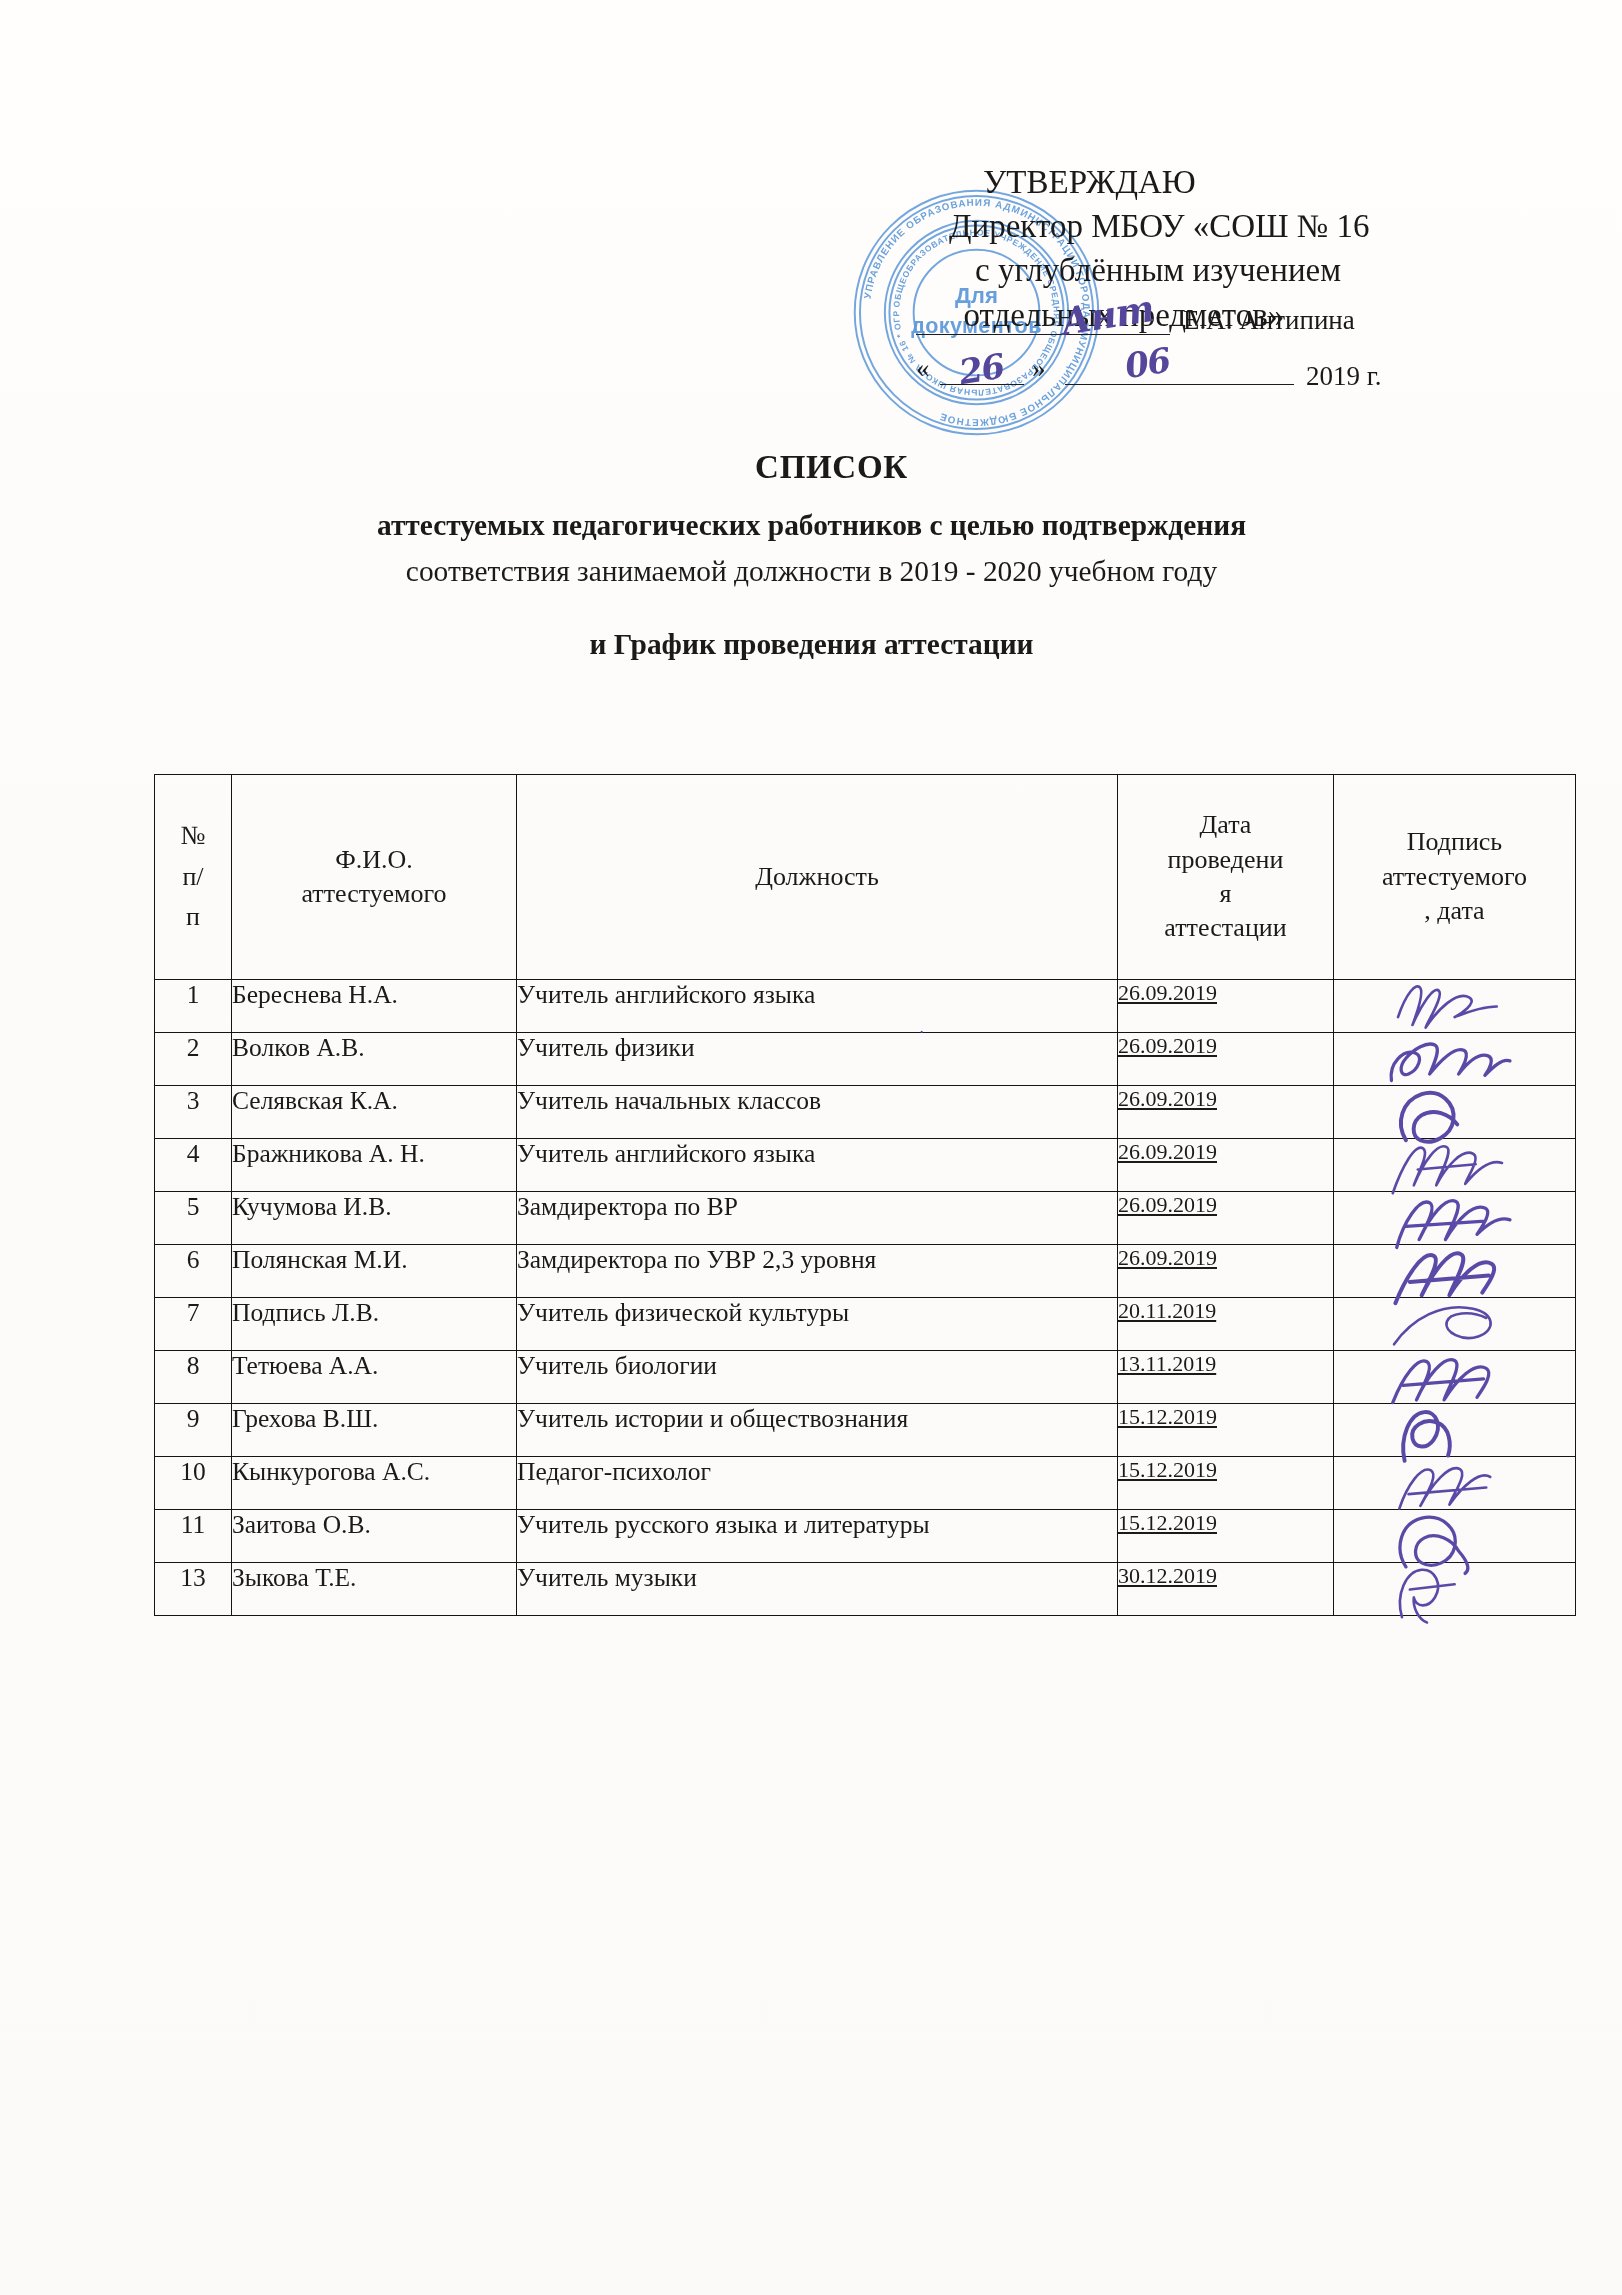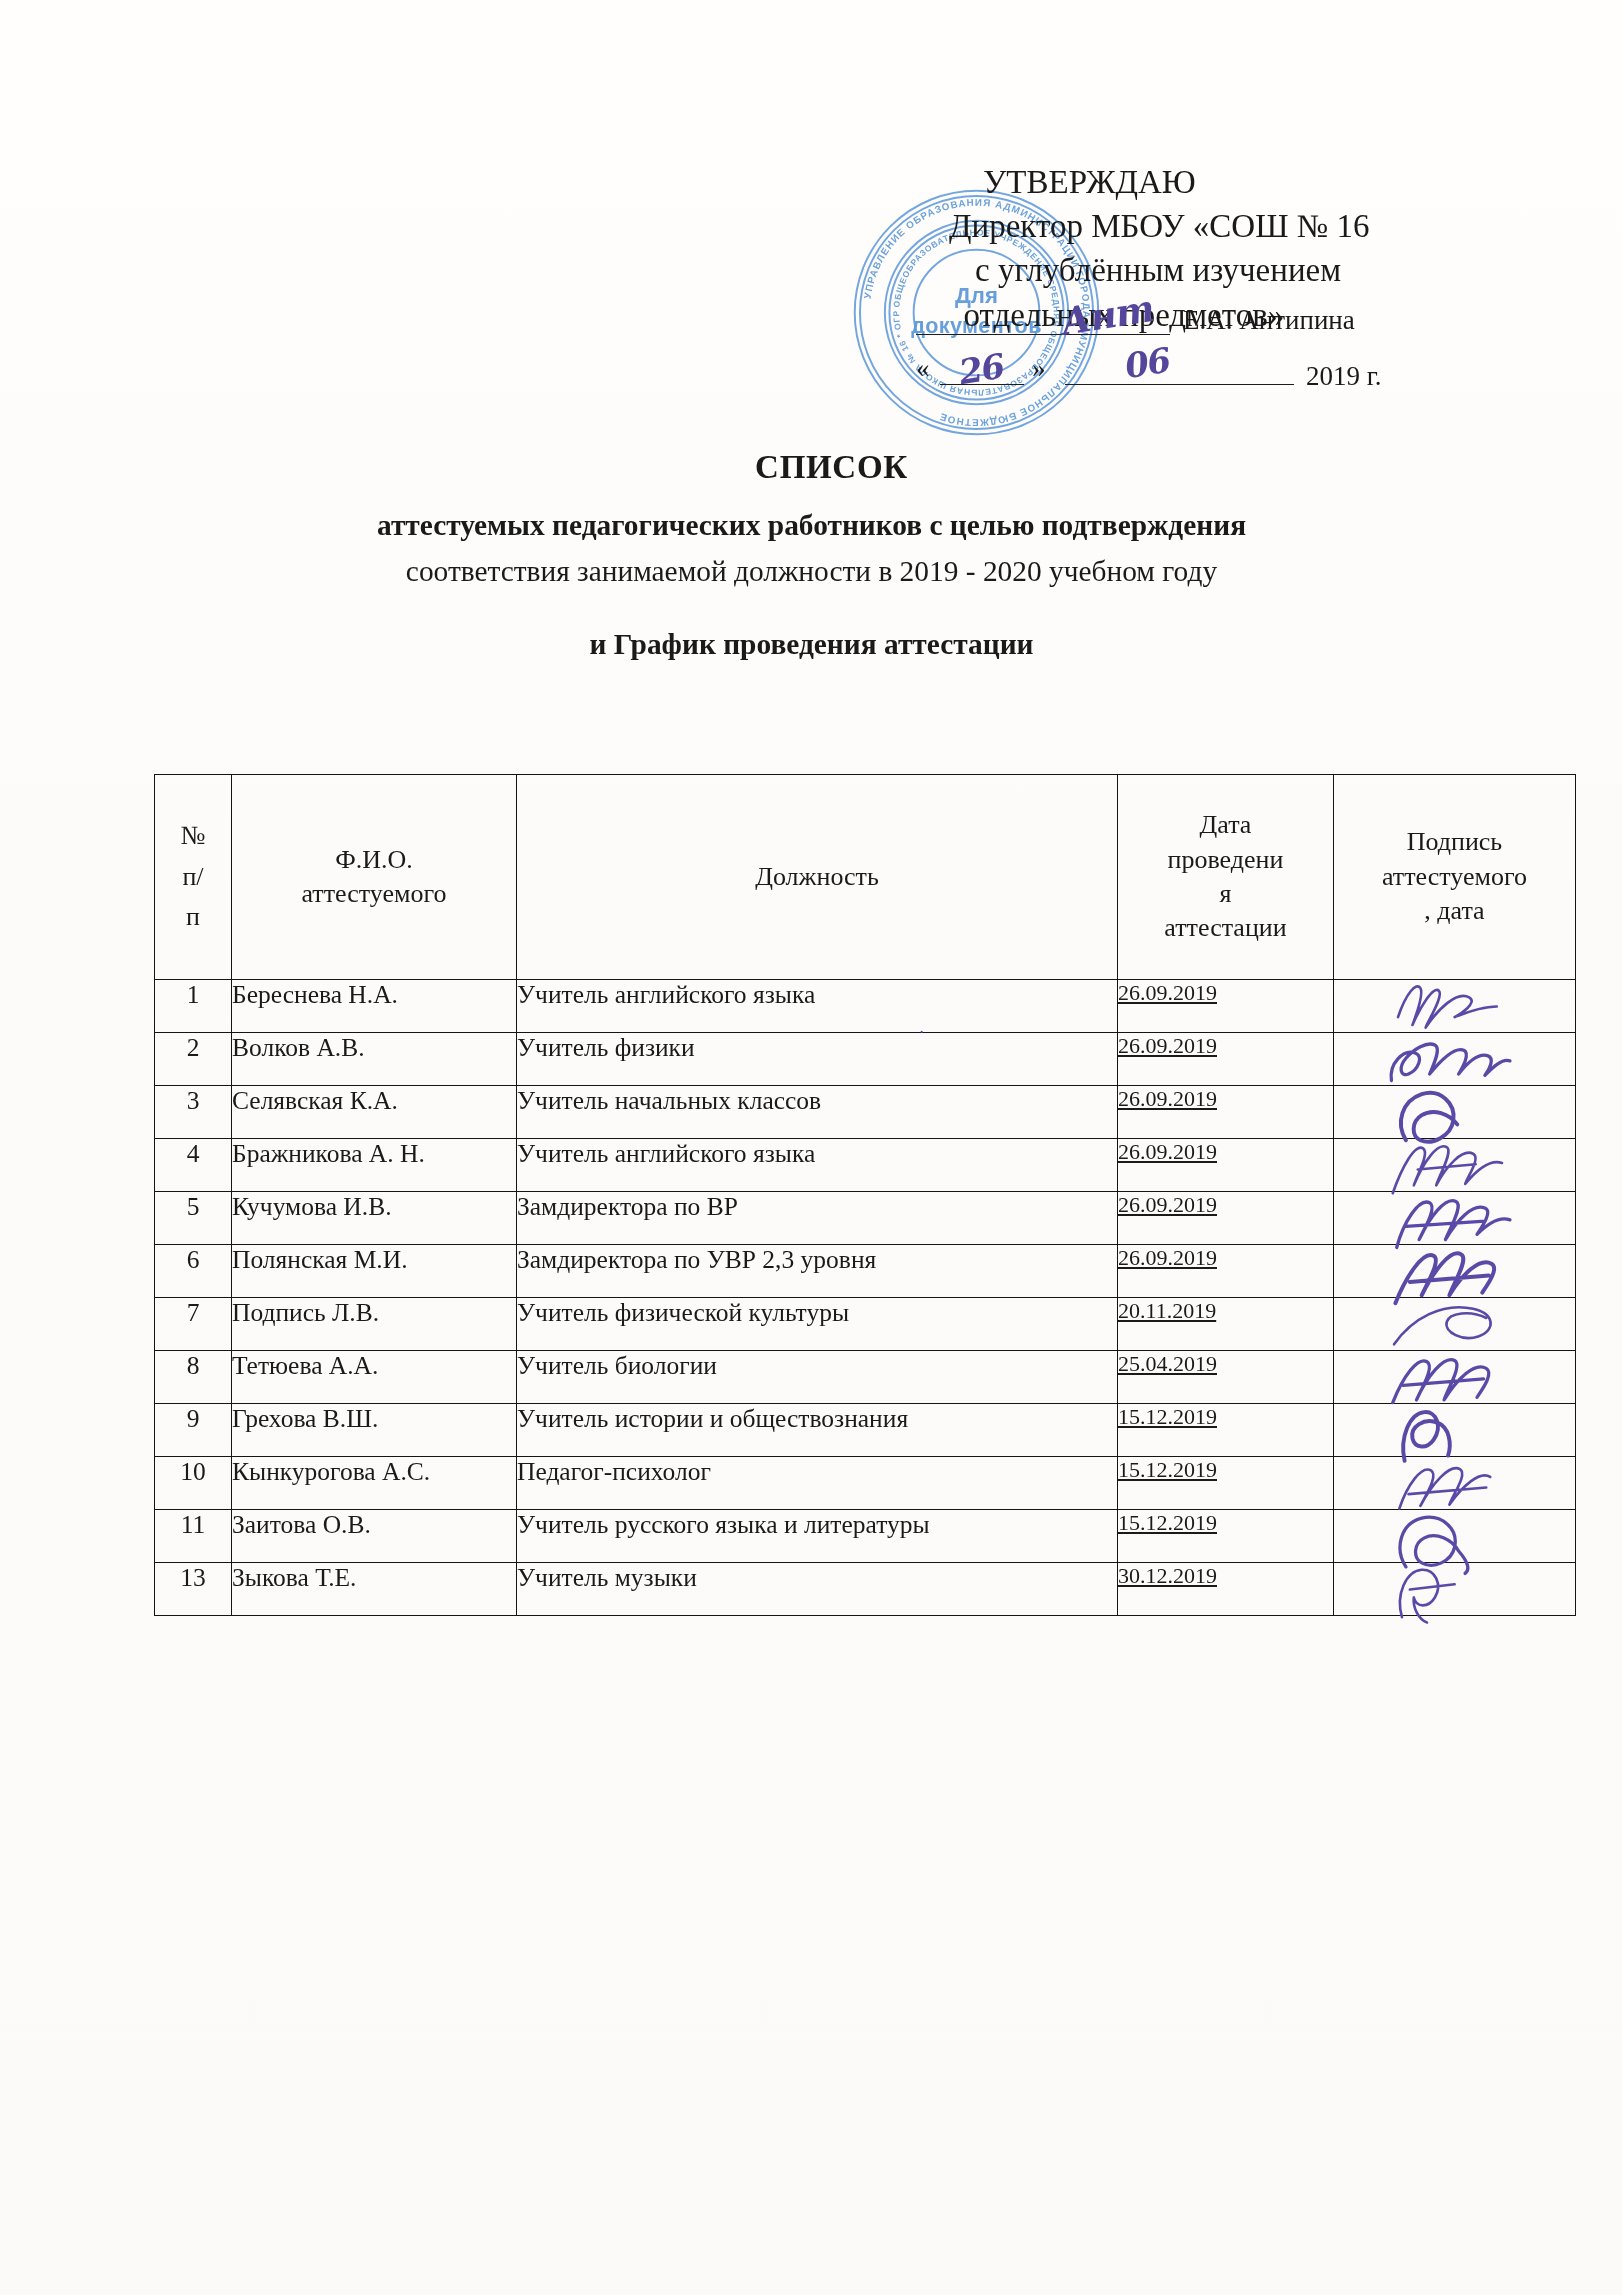--- a/index.html
+++ b/index.html
@@ -409,21 +409,21 @@
                 <svg width="222" height="79" viewBox="0 0 200 120">
                   <path class="ink" stroke-width="4" d="M12,84 C40,44 86,20 132,30 C164,37 168,62 140,72 C116,80 88,66 92,50 C96,36 128,32 152,44"></path>
                 </svg>
               </div>
             </td>
           </tr>
           <tr>
             <td class="num">8</td>
             <td class="fio">Тетюева А.А.</td>
             <td class="pos">Учитель биологии</td>
-            <td class="date">25.04.2019</td>
+            <td class="date">13.11.2019</td>
             <td class="sig">
               <div class="scribble">
                 <svg width="222" height="79" viewBox="0 0 200 120">
                   <path class="ink" stroke-width="5" d="M10,92 C26,52 48,22 62,30 C74,37 54,70 46,88 C62,52 88,20 104,28 C116,35 94,70 88,88 C108,56 134,30 152,40 C164,47 146,72 138,84 M26,66 L148,56"></path>
                 </svg>
               </div>
             </td>
           </tr>
           <tr>
             <td class="num">9</td>

